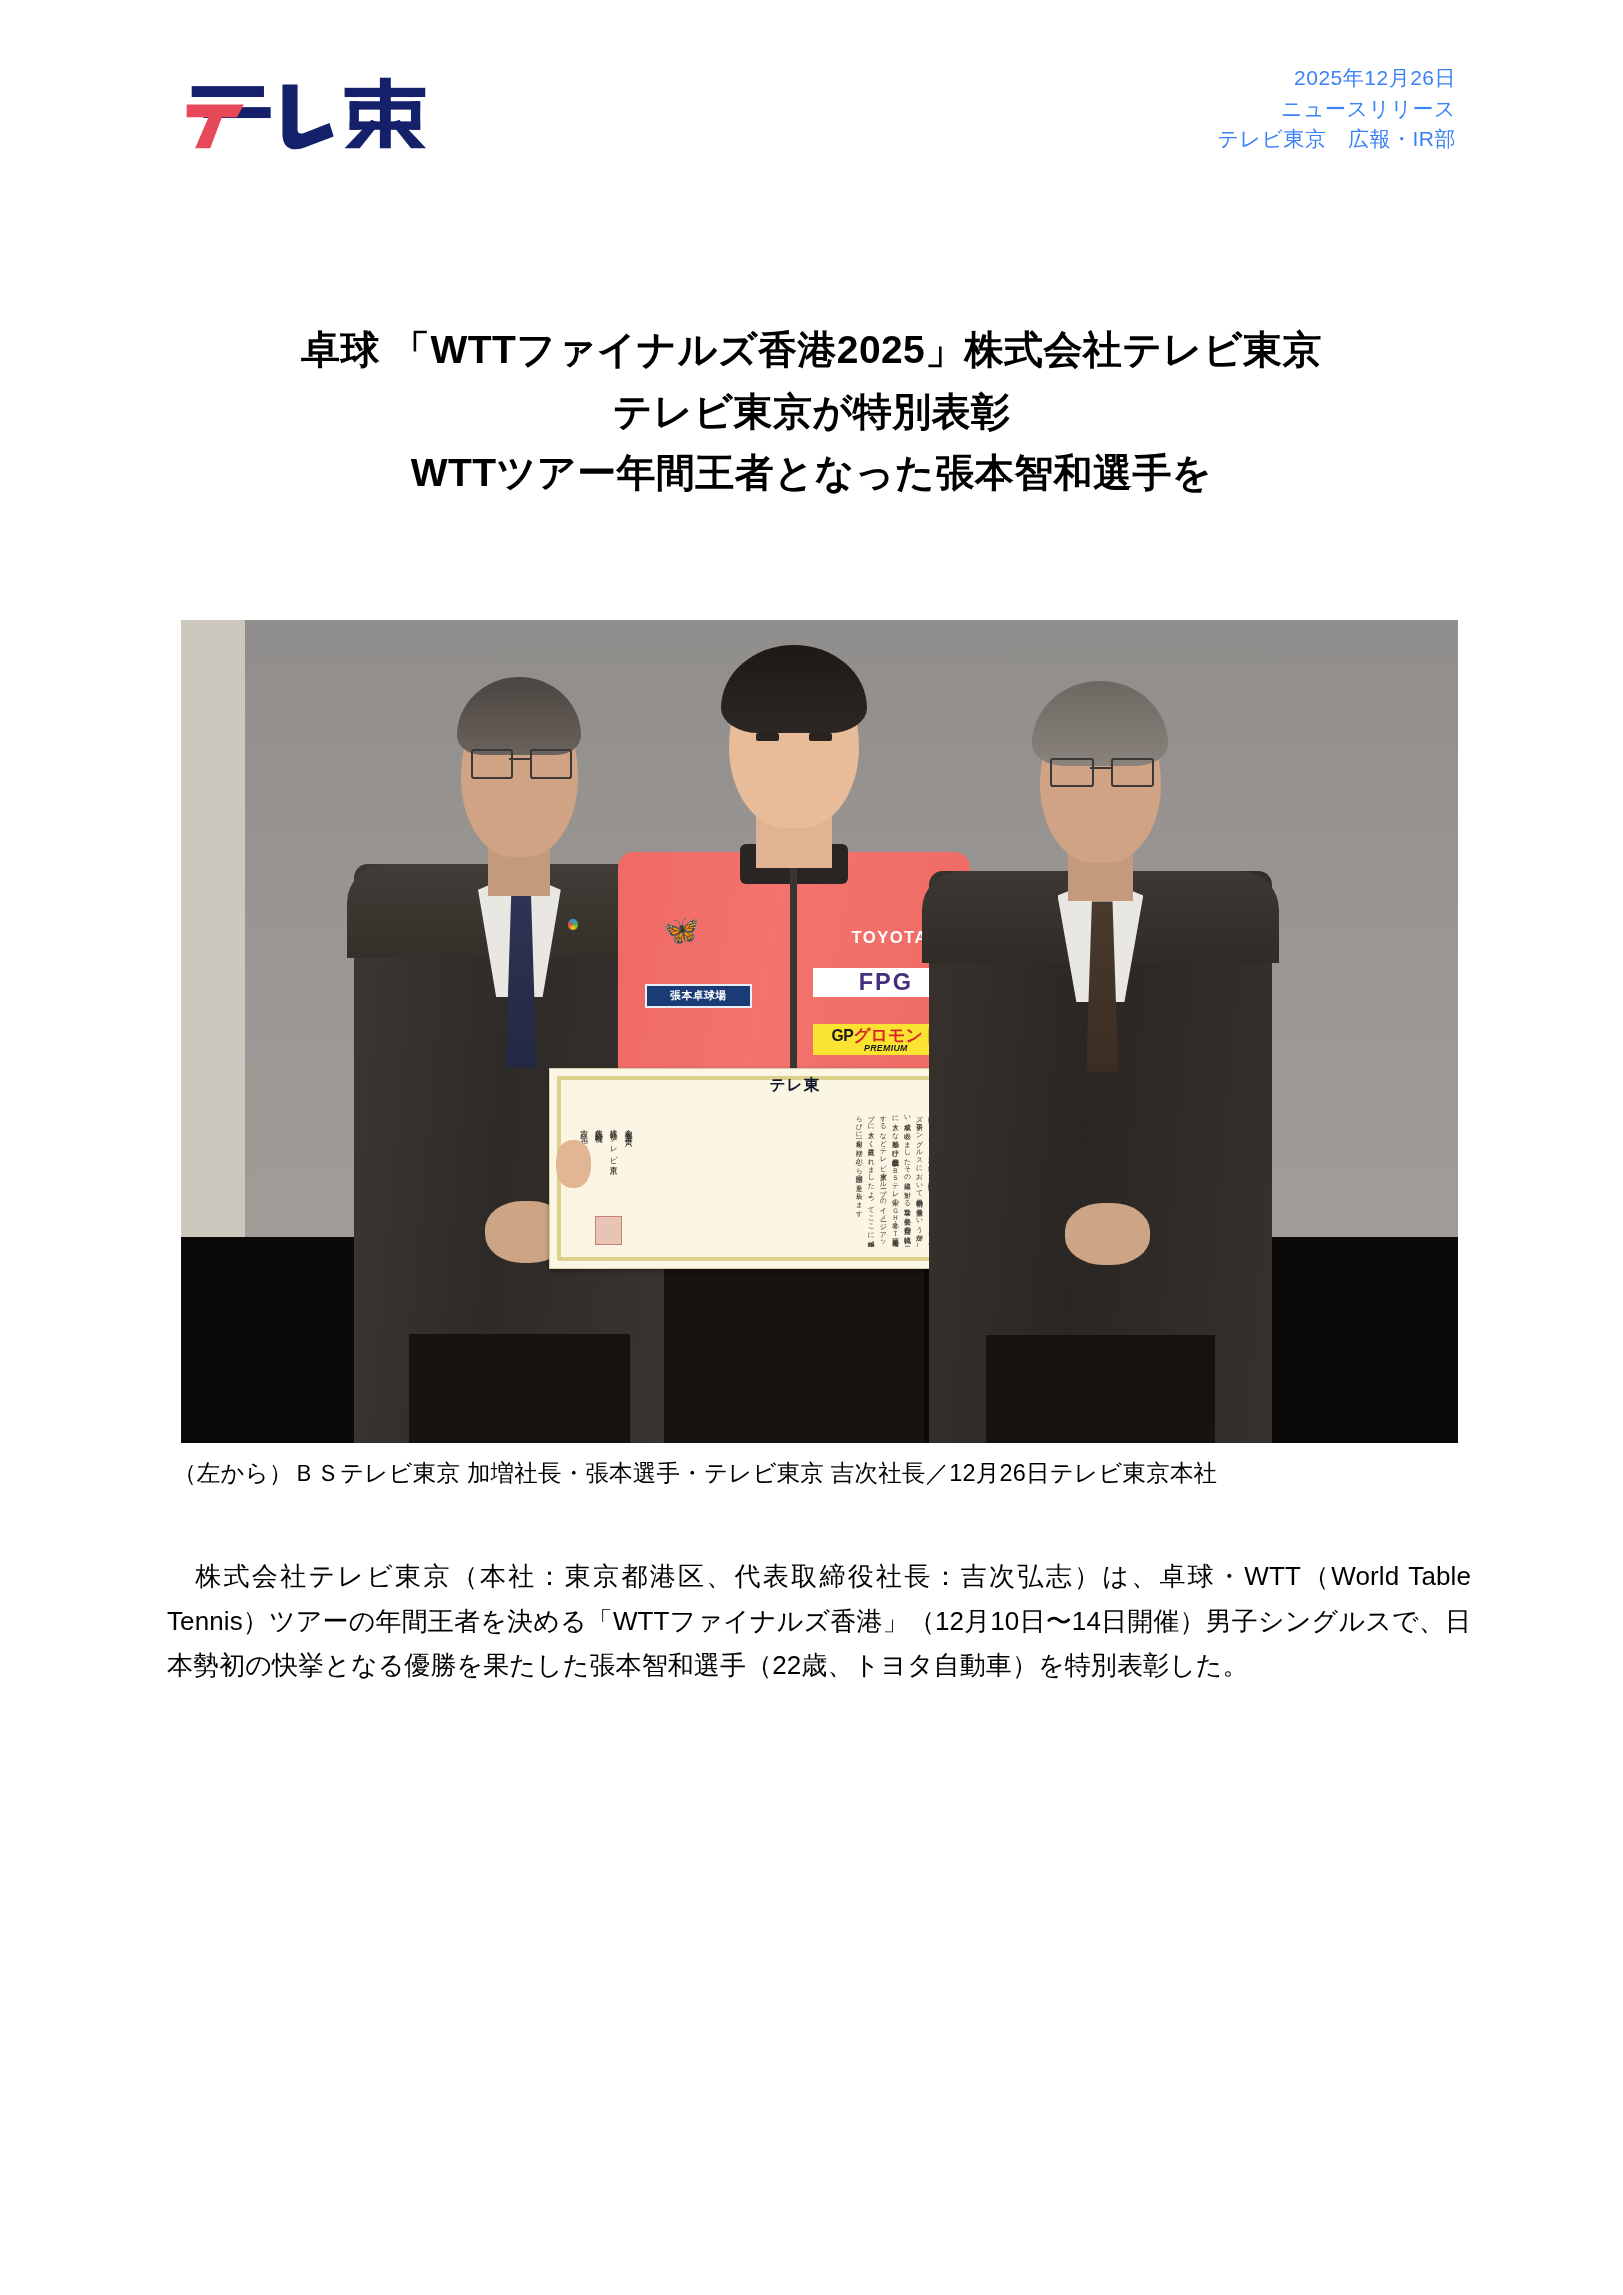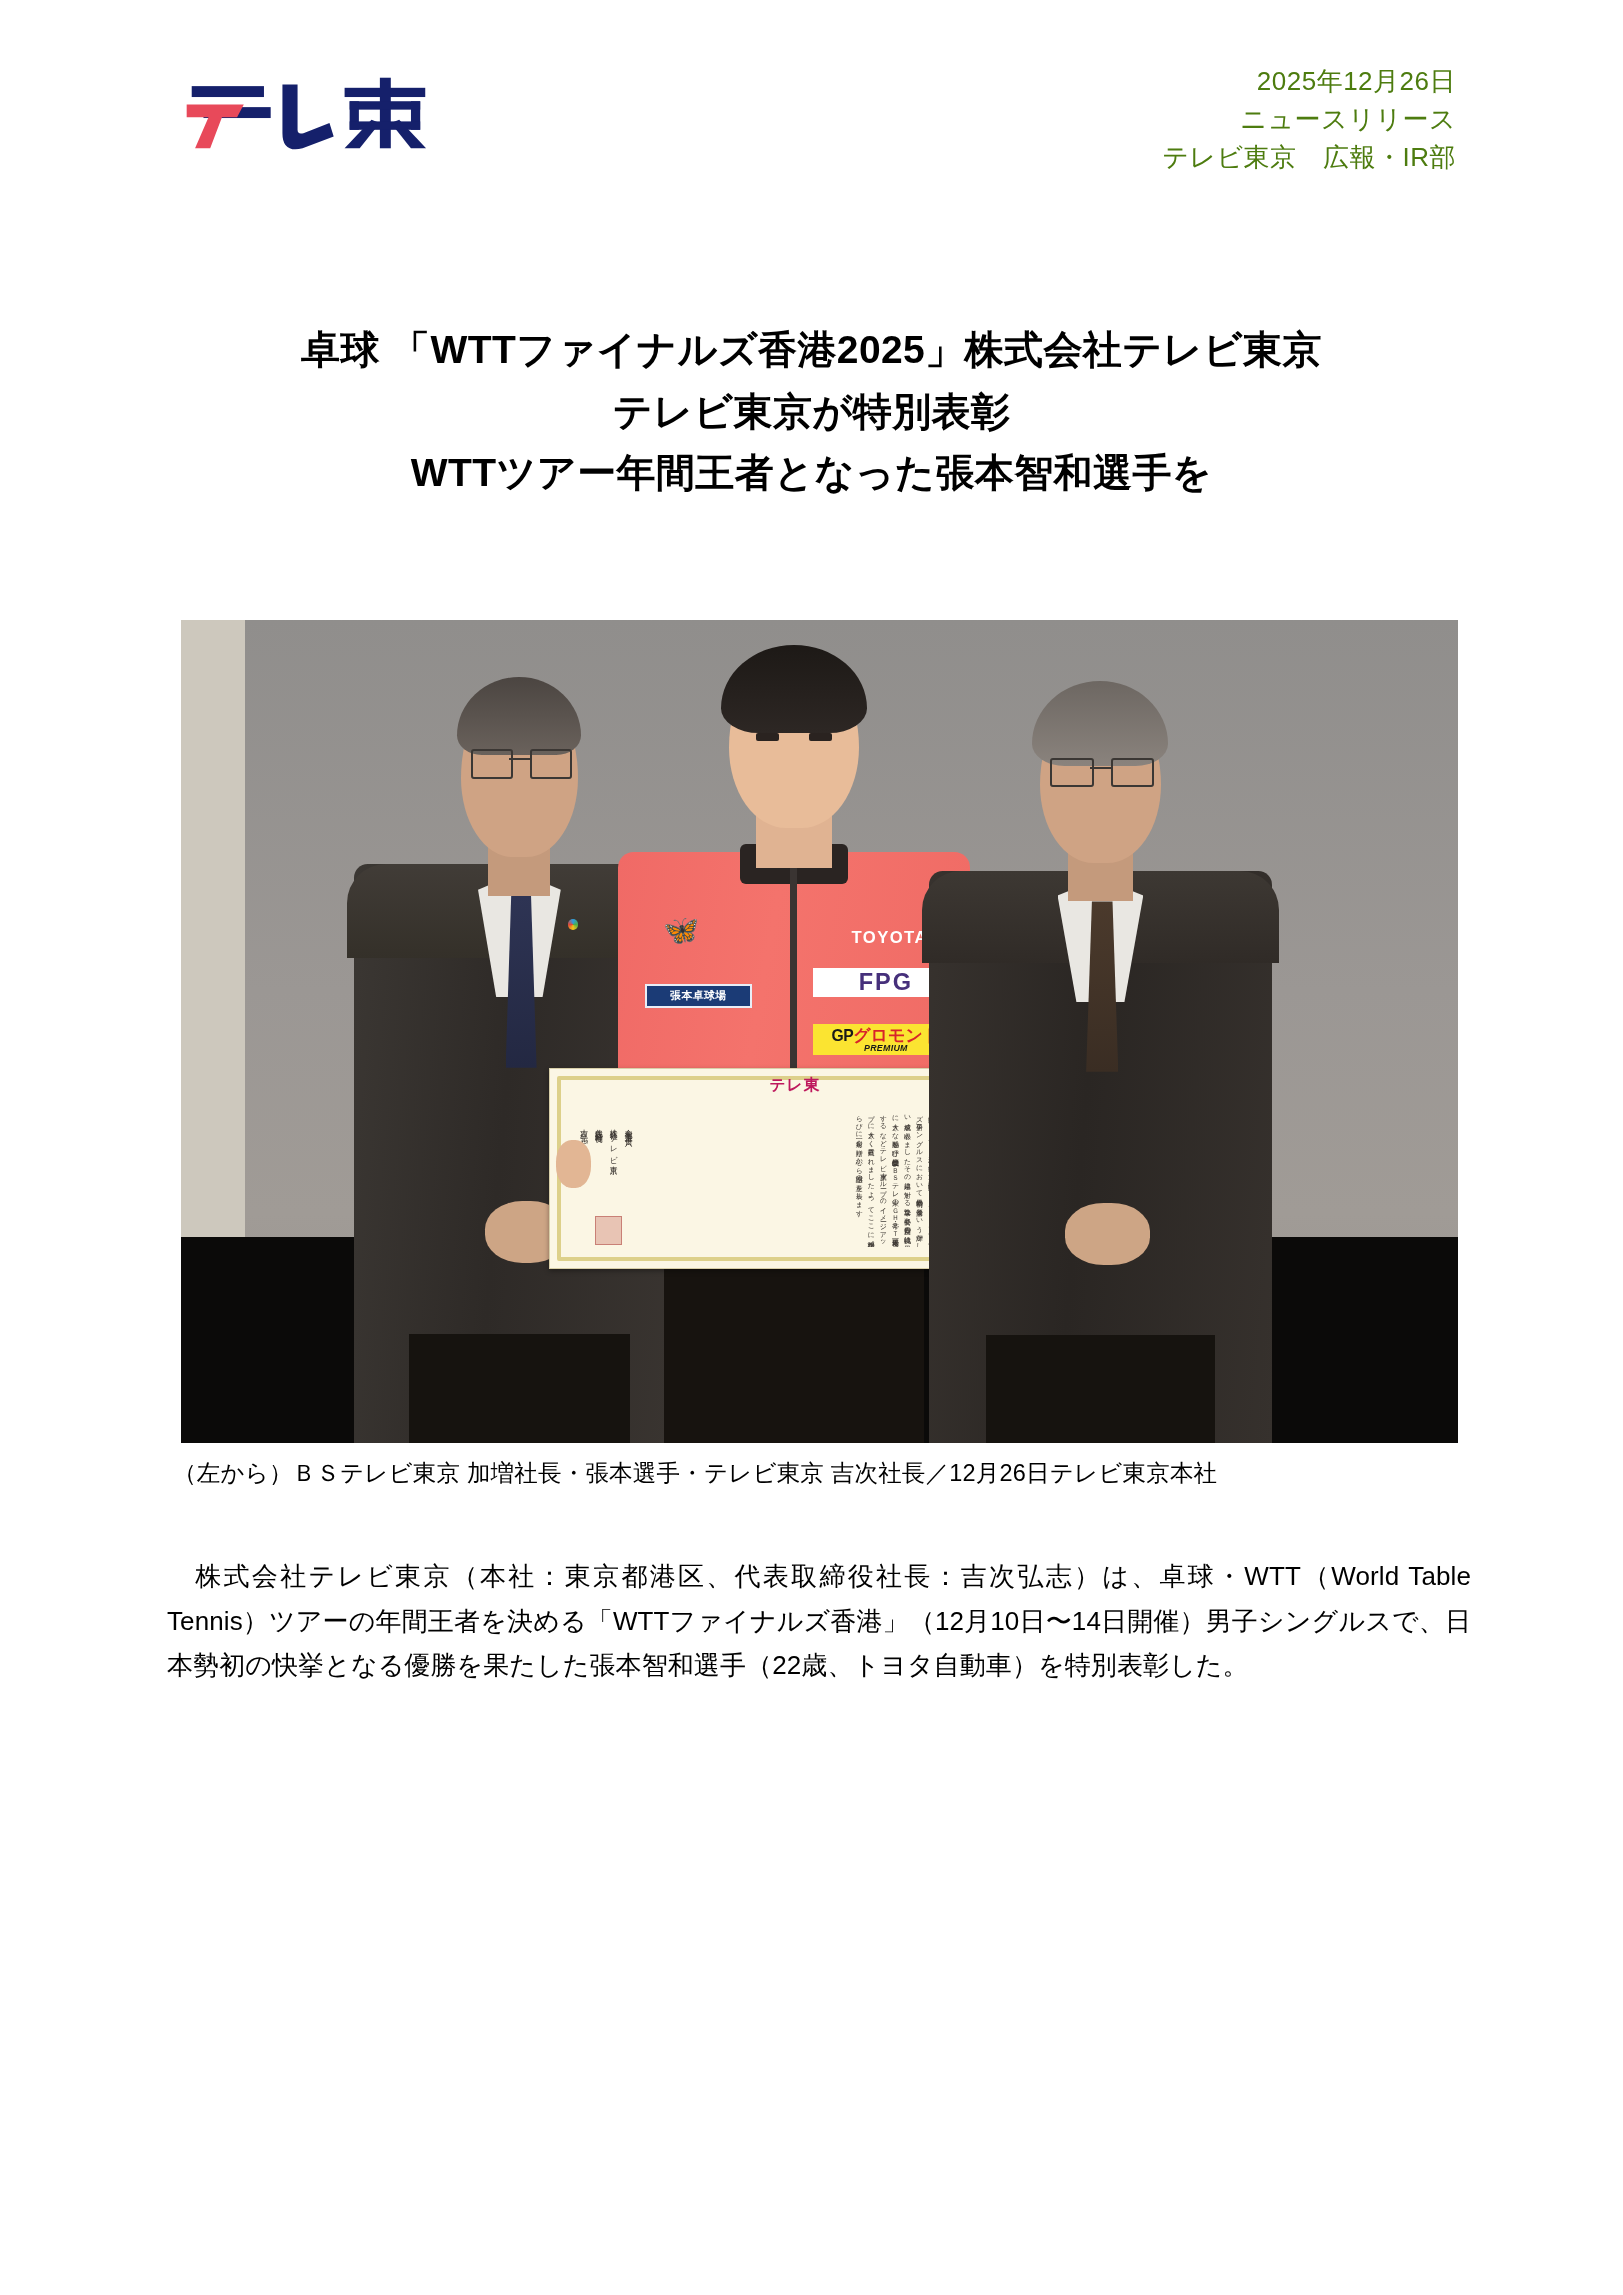--- a/index.html
+++ b/index.html
@@ -41,23 +41,23 @@
   .logo {
     display: block;
     width: 260px;
     height: 84px;
     margin-top: 11.8px;
   }
 
   .header-meta {
     text-align: right;
     line-height: 1.46;
-    font-size: 26px;
+    font-size: 21px;
     letter-spacing: 0.5px;
-    color: #4d7c0f;
+    color: #3b82f6;
     padding-top: 3.9px;
   }
   .header-meta div { white-space: pre; }
 
   
   .title-block {
     position: absolute;
     top: 319px;
     left: 0;
     right: 0;
@@ -208,21 +208,21 @@
     inset: 6.9px;
     border: 4.9px solid #ddd08a;
     border-radius: 2px;
   }
   .cert-logo {
     position: absolute;
     top: 5.9px; left: 0; right: 0;
     text-align: center;
     font-size: 15.7px;
     font-weight: bold;
-    color: #be185d;
+    color: #0f172a;
     letter-spacing: 1px;
   }
   .cert-title {
     position: absolute;
     right: 27.4px;
     top: 41px;
     font-size: 14.7px;
     writing-mode: vertical-rl;
     color: #2a2a2a;
     letter-spacing: 4.9px;

